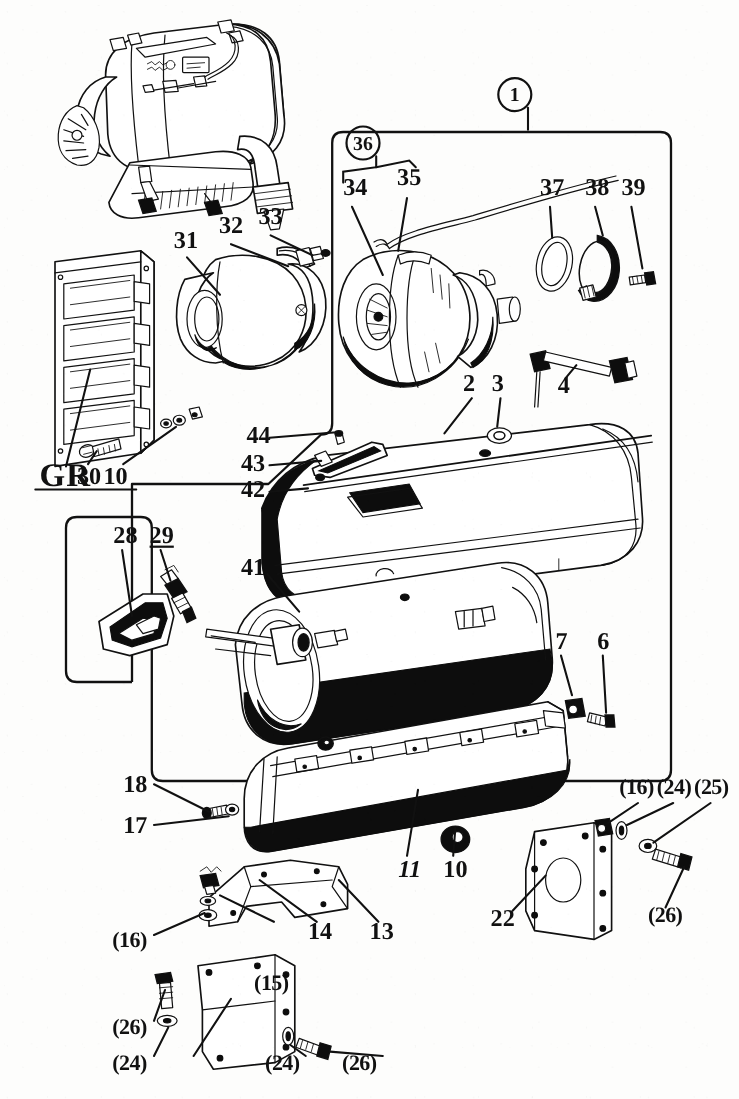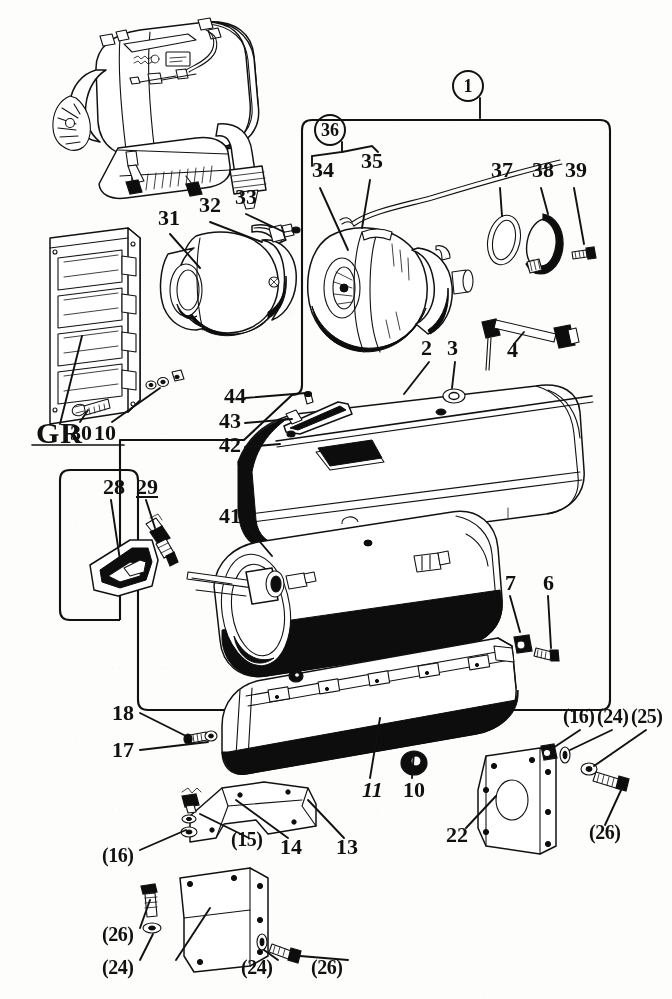--- a/index.html
+++ b/index.html
@@ -675,21 +675,21 @@
       <div class="lbl" style="left: 112px; top: 702px;">18</div>
       <div class="lbl" style="left: 112px; top: 739px;">17</div>
       <div class="lbl paren" style="left: 563px; top: 706px;">(16)</div>
       <div class="lbl paren" style="left: 597px; top: 706px;">(24)</div>
       <div class="lbl paren" style="left: 631px; top: 706px;">(25)</div>
       <div class="lbl" style="left: 362px; top: 779px; font-style: italic;">11</div>
       <div class="lbl" style="left: 403px; top: 779px;">10</div>
       <div class="lbl" style="left: 446px; top: 824px;">22</div>
       <div class="lbl paren" style="left: 589px; top: 822px;">(26)</div>
       <div class="lbl paren" style="left: 102px; top: 845px;">(16)</div>
-      <div class="lbl paren" style="left: 231px; top: 829px;">(15)</div>
+      <div class="lbl paren" style="left: 231px; top: 884px;">(15)</div>
       <div class="lbl" style="left: 280px; top: 836px;">14</div>
       <div class="lbl" style="left: 336px; top: 836px;">13</div>
       <div class="lbl paren" style="left: 102px; top: 924px;">(26)</div>
       <div class="lbl paren" style="left: 102px; top: 957px;">(24)</div>
       <div class="lbl" style="left: 151px; top: 957px; margin-top: 47px;">27</div>
       <div class="lbl paren" style="left: 241px; top: 957px;">(24)</div>
       <div class="lbl paren" style="left: 311px; top: 957px;">(26)</div>
     </div>
 
 </div>

